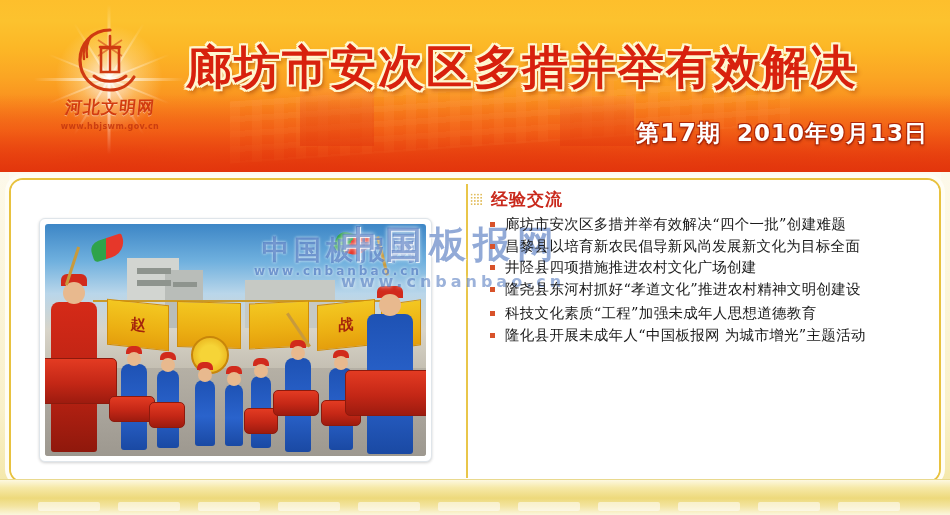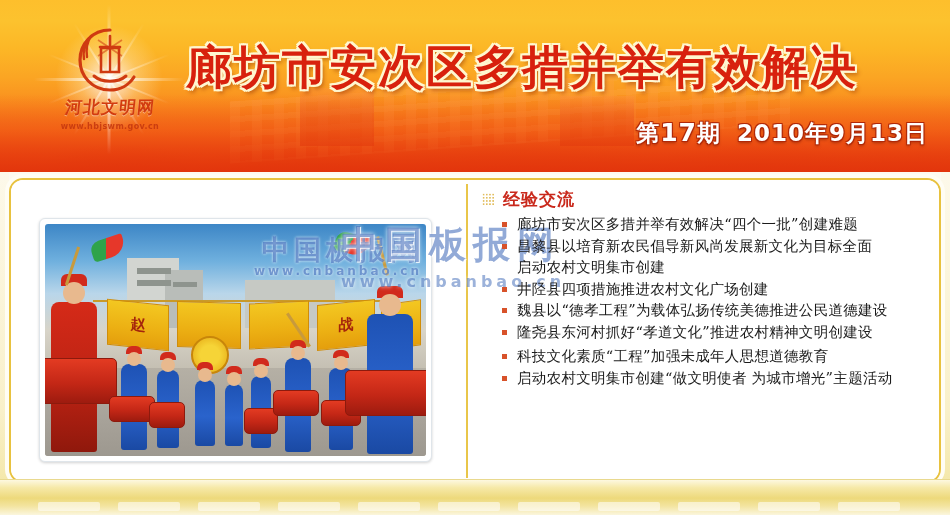--- a/index.html
+++ b/index.html
@@ -257,21 +257,21 @@
   .cw-url {
     margin-top: 2px;
     font-size: 16px; font-weight: bold; letter-spacing: 4px;
     color: rgba(57,101,182,.5);
     text-shadow: 0 0 4px rgba(255,255,255,.9);
     white-space: nowrap;
   }
 
   
   .content {
-    position: absolute; left: 469px; top: 6px;
+    position: absolute; left: 457px; top: 6px;
     width: 456px; height: 290px;
     z-index: 8;
   }
   .section { margin-bottom: 4px; }
   .sec-head {
     display: flex; align-items: center; gap: 8px;
     padding: 2px 0 3px 2px;
   }
   .grid-icon {
     width: 13px; height: 13px; flex: 0 0 13px;
@@ -460,31 +460,29 @@
       <div class="content">
 
         <div class="section">
           <div class="sec-head">
             <div class="grid-icon"></div>
             <div class="sec-title">经验交流</div>
           </div>
           <ul class="bullets">
             <li><span>廊坊市安次区多措并举有效解决“四个一批”创建难题</span></li>
             <li><span>昌黎县以培育新农民倡导新风尚发展新文化为目标全面</span></li>
-            <li class="cont"><span>启动农村文明集市创建</span></li>
             <li><span>井陉县四项措施推进农村文化广场创建</span></li>
-            <li><span>魏县以“德孝工程”为载体弘扬传统美德推进公民道德建设</span></li>
             <li><span>隆尧县东河村抓好“孝道文化”推进农村精神文明创建设</span></li>
           </ul>
         </div>
 
         <div class="section">
           <ul class="bullets">
             <li><span>科技文化素质“工程”加强未成年人思想道德教育</span></li>
-            <li><span>启动农村文明集市创建“做文明使者 为城市增光”主题活动</span></li>
+            <li><span>隆化县开展未成年人“中国板报网 为城市增光”主题活动</span></li>
           </ul>
         </div>
 
       </div>
     </div>
   </div>
 
   <div class="bottom-bar">
     <div class="bottom-notch" style="left:38px"></div>
     <div class="bottom-notch" style="left:118px"></div>

